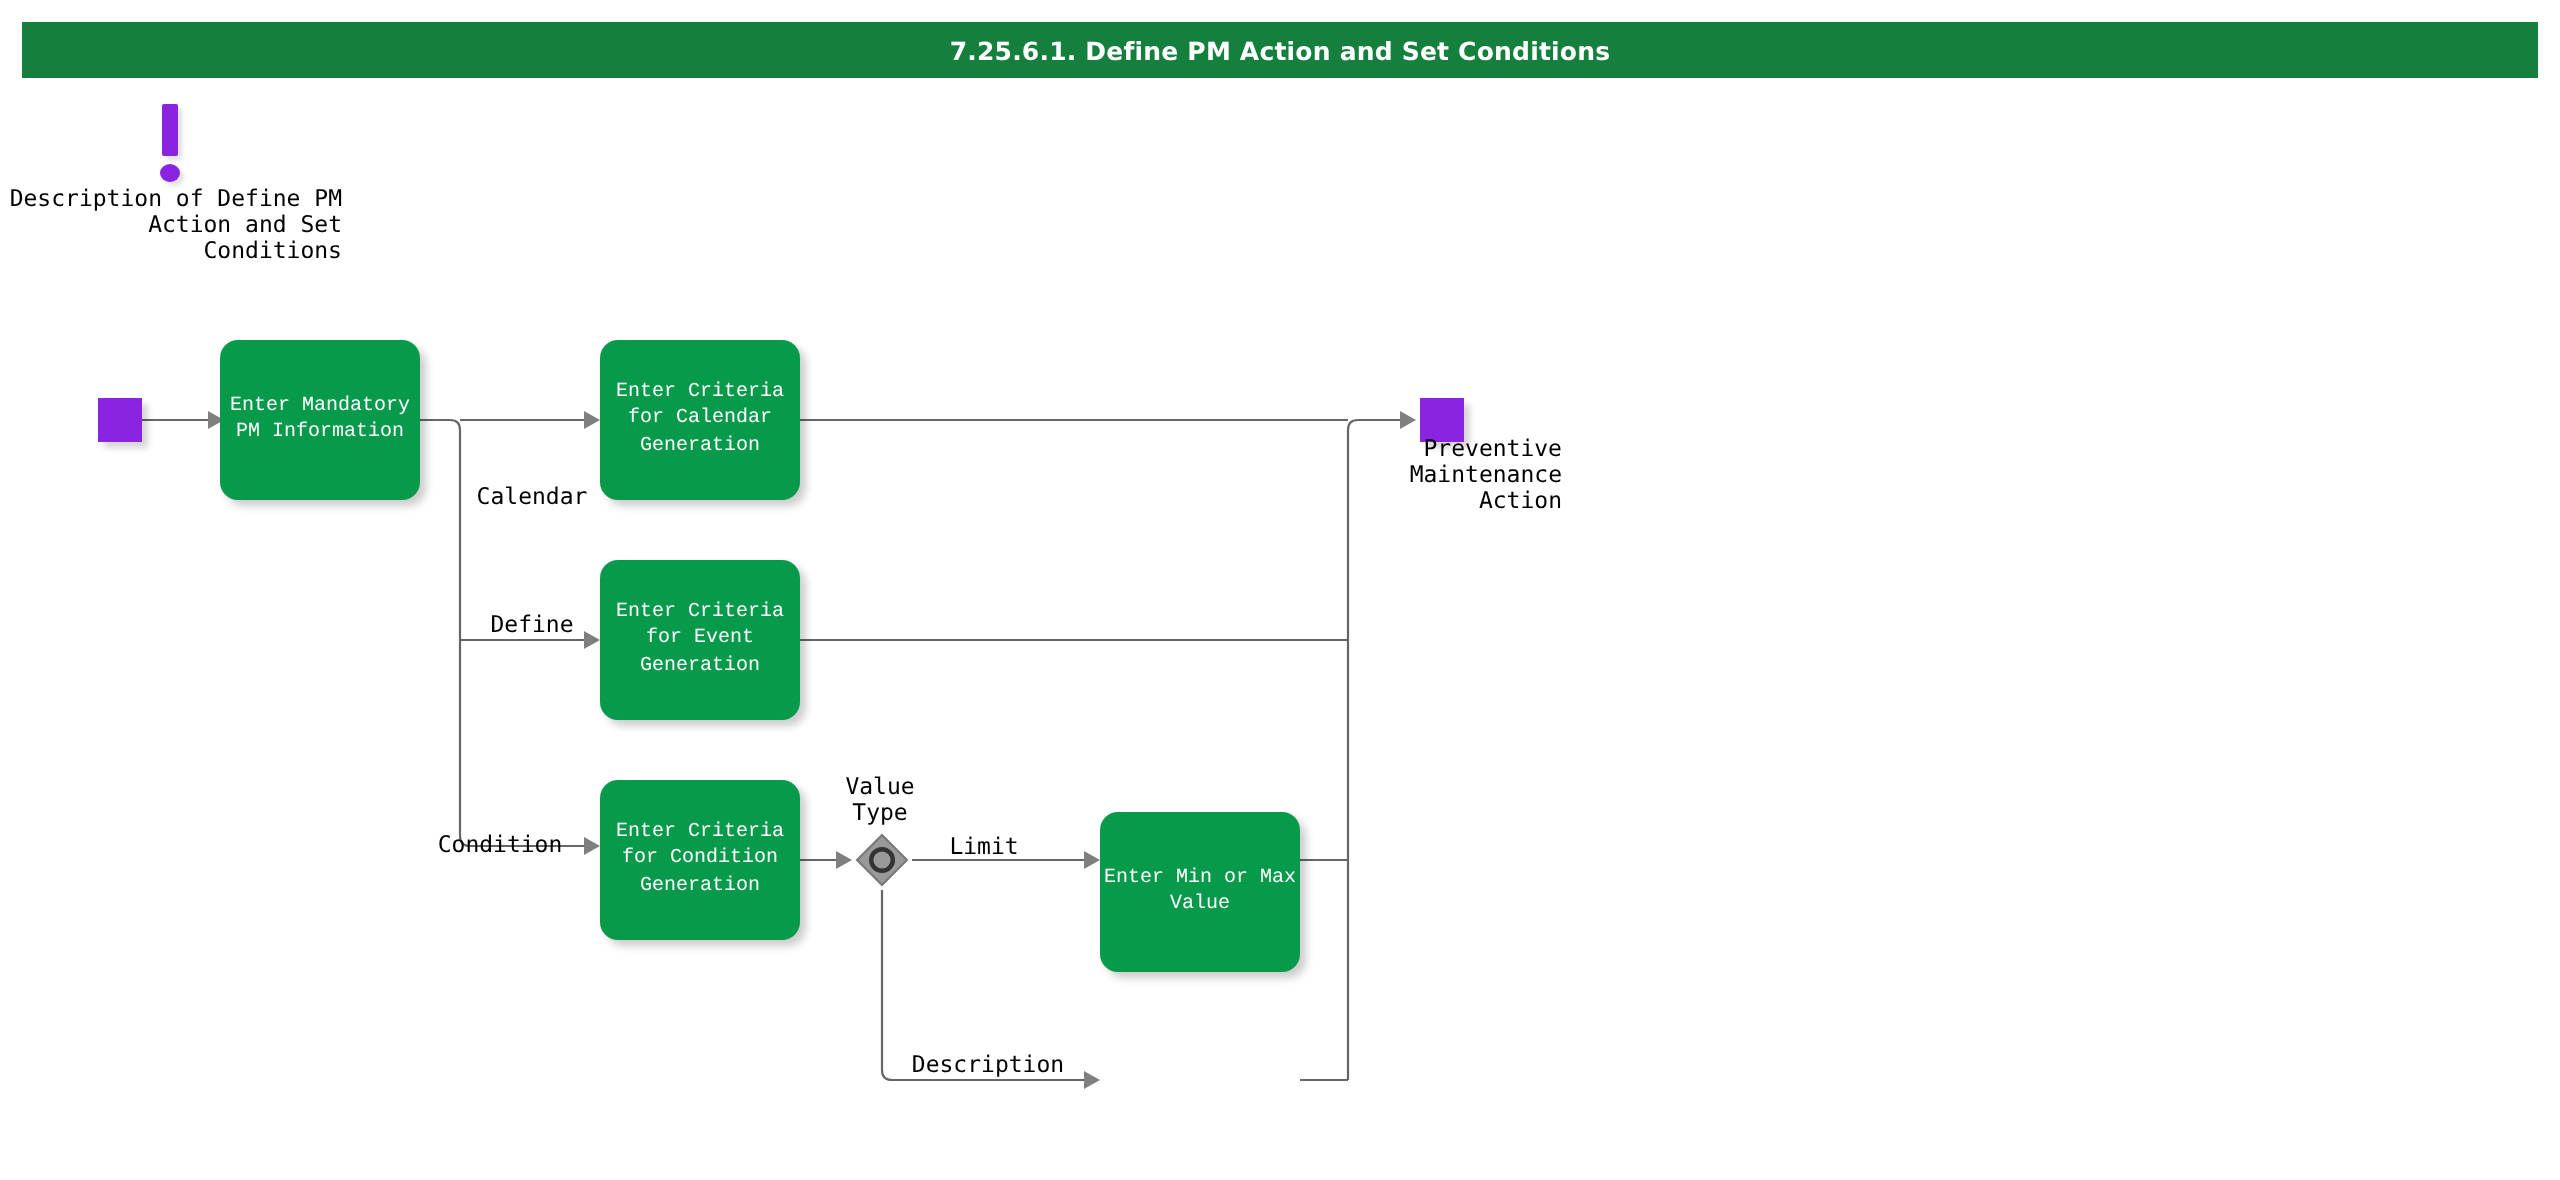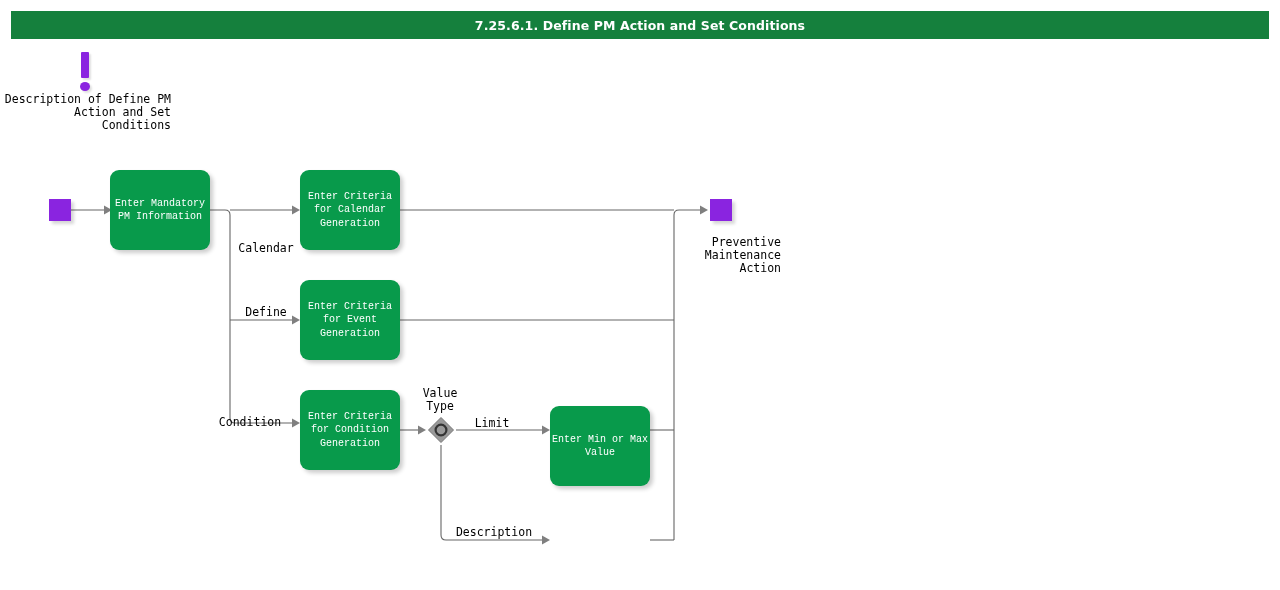--- a/index.html
+++ b/index.html
@@ -224,21 +224,21 @@
     <circle cx="14" cy="14" r="5.4" fill="#9a9a9a" stroke="#333333" stroke-width="2.2"></circle>
   </svg>
 
   <div class="process" style="left:550px; top:406px; width:100px; height:80px;">
     <span class="process-text">Enter Min or Max
 Value</span>
   </div>
 
 
   <div class="terminal" style="left:710px; top:199px;"></div>
-  <div class="node-label" style="left:661px; top:236px; width:120px;">Preventive
+  <div class="node-label" style="left:661px; top:218px; width:120px;">Preventive
 Maintenance
 Action</div>
 
   <div class="edge-label" style="left:233px; top:196px; width:66px;margin-top:46px;">Calendar</div>
 
   <div class="edge-label" style="left:240px; top:306px; width:52px;">Define</div>
 
   <div class="edge-label" style="left:216px; top:416px; width:68px;">Condition</div>
 
   <div class="edge-label" style="left:467px; top:417px; width:50px;">Limit</div>

